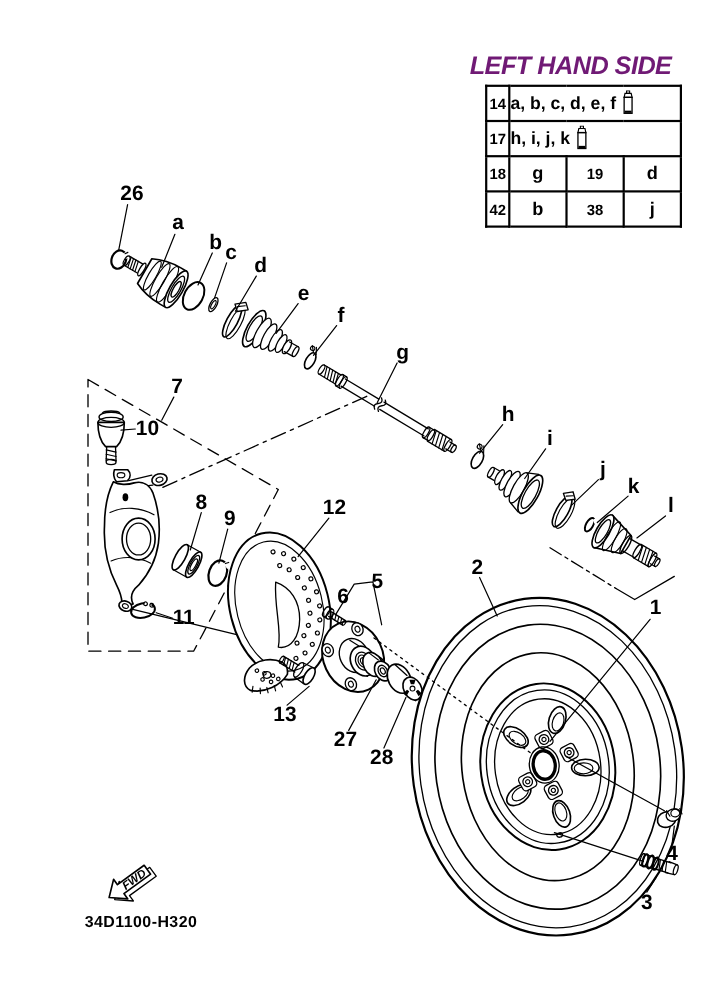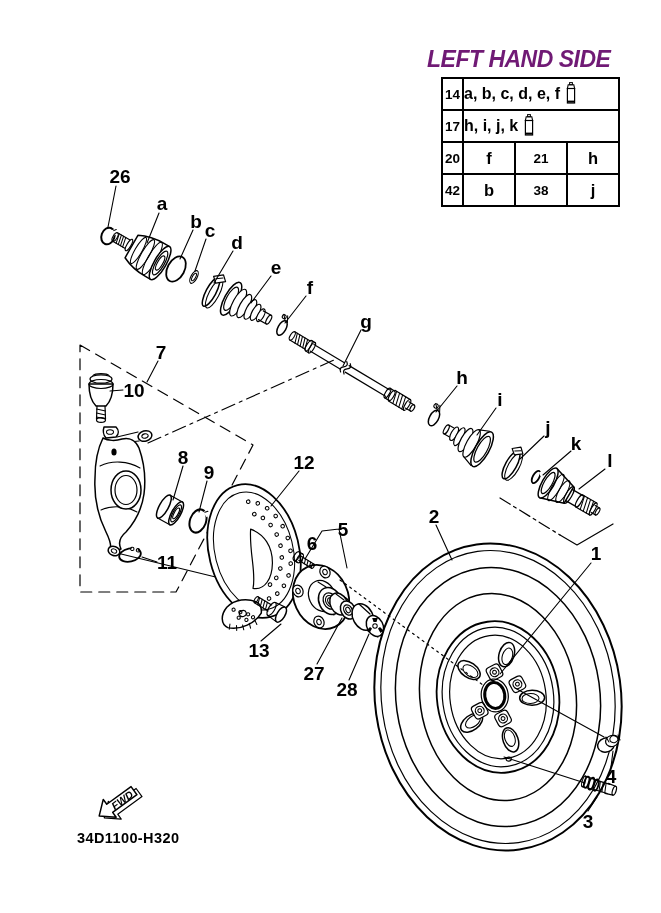--- a/index.html
+++ b/index.html
@@ -51,24 +51,24 @@
       <tr>
         <td class="num">17</td>
         <td class="letters" colspan="3"><span>h, i, j, k</span><svg class="tube" width="12" height="25" viewBox="0 0 12 25">
                 <rect x="4.6" y="0.6" width="2.8" height="2.2" fill="none" stroke="#000" stroke-width="1"></rect>
                 <path d="M3.2,2.8 L8.8,2.8 L9.6,6.5 L2.4,6.5 Z" fill="none" stroke="#000" stroke-width="1.1"></path>
                 <rect x="2.4" y="6.5" width="7.2" height="14.5" fill="none" stroke="#000" stroke-width="1.2"></rect>
                 <rect x="2.9" y="18.6" width="6.2" height="2" fill="#000"></rect>
               </svg></td>
       </tr>
       <tr>
-        <td class="num">20</td>
-        <td class="val c2">f</td>
-        <td class="num">21</td>
-        <td class="val c4">h</td>
+        <td class="num">18</td>
+        <td class="val c2">g</td>
+        <td class="num">19</td>
+        <td class="val c4">d</td>
       </tr>
       <tr>
         <td class="num">42</td>
         <td class="val c2">b</td>
         <td class="num">38</td>
         <td class="val c4">j</td>
       </tr>
     </tbody>
       </table>
   </div>

